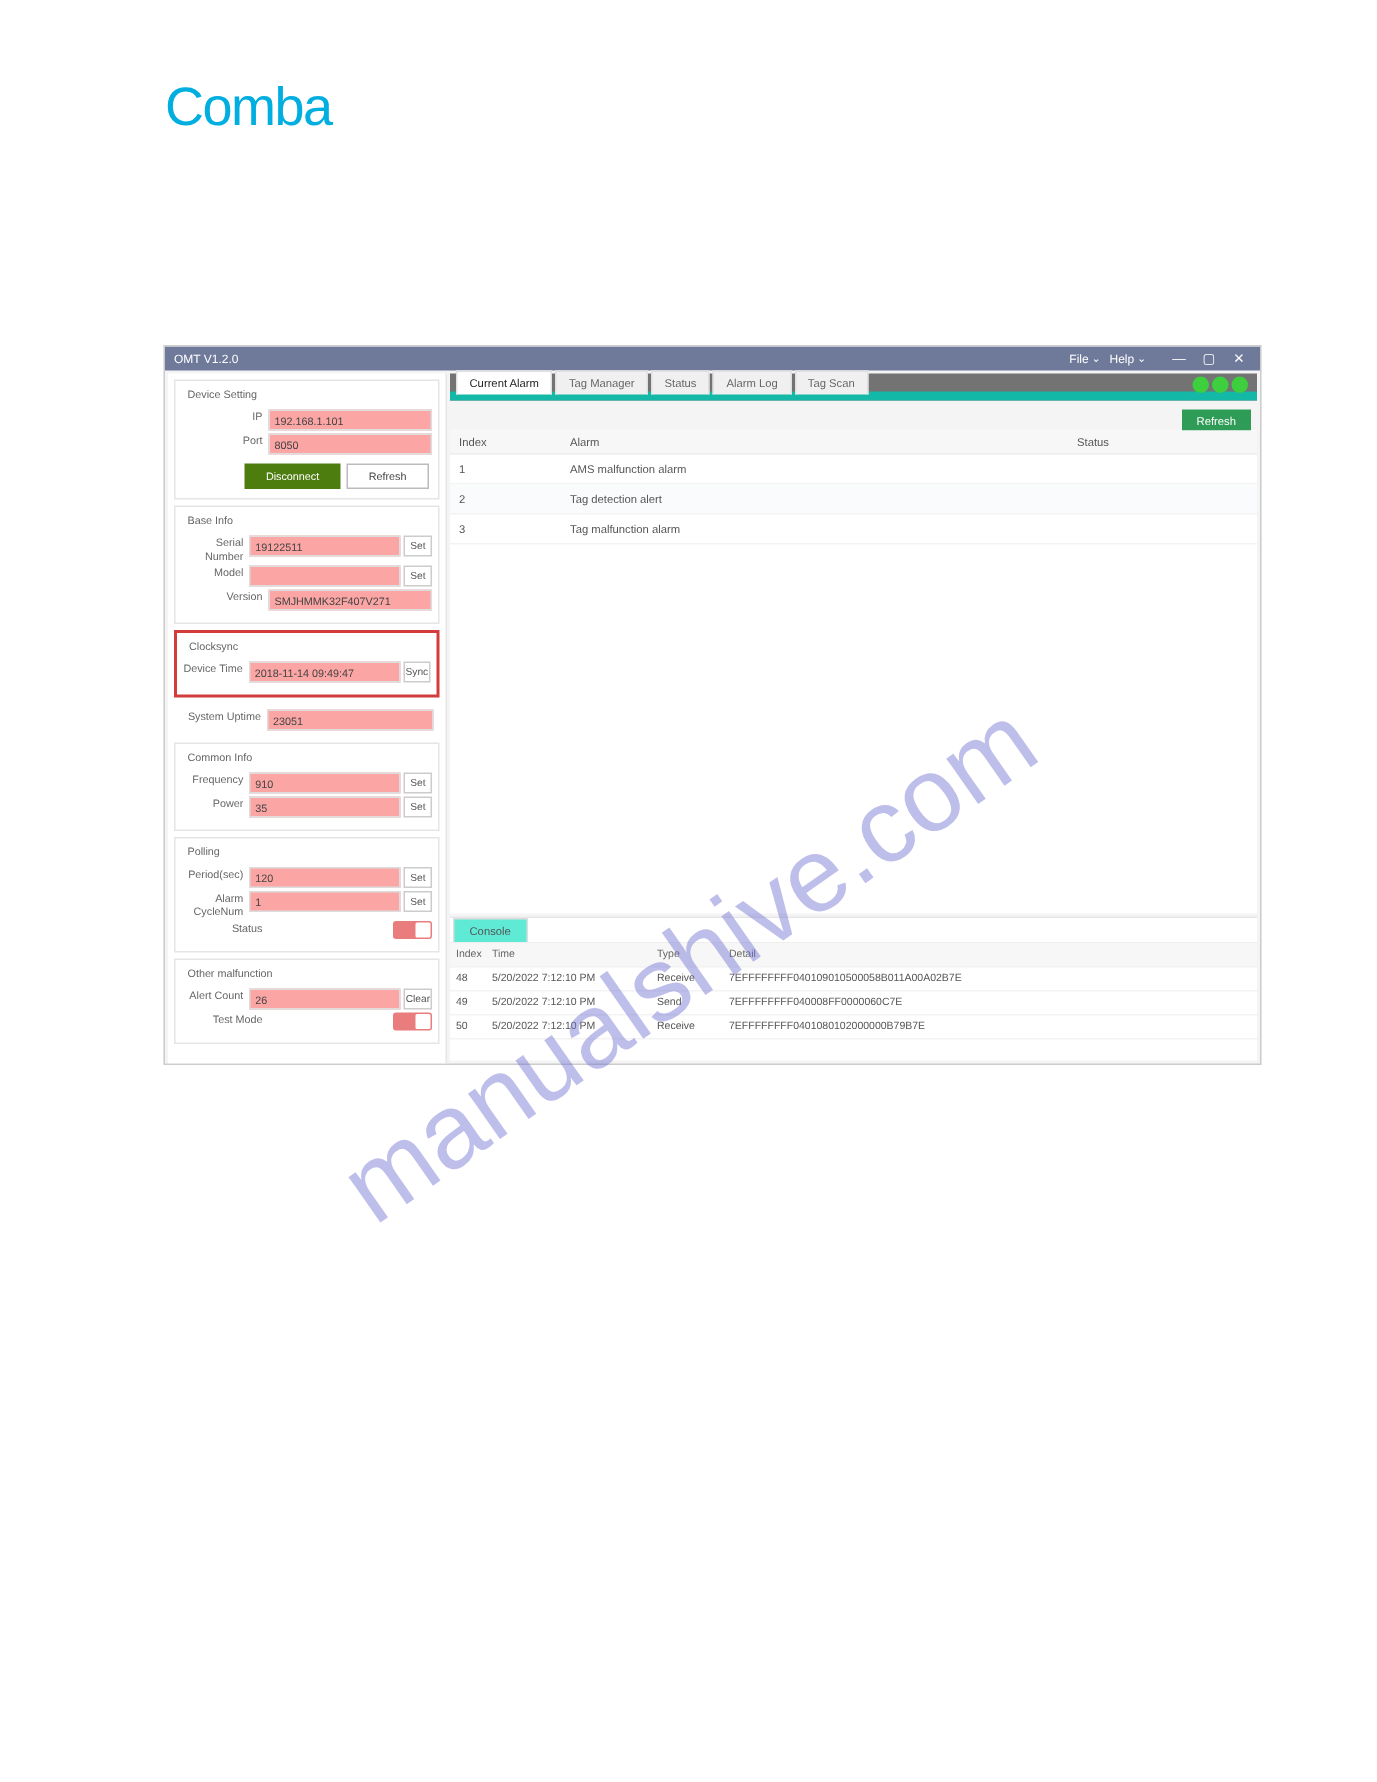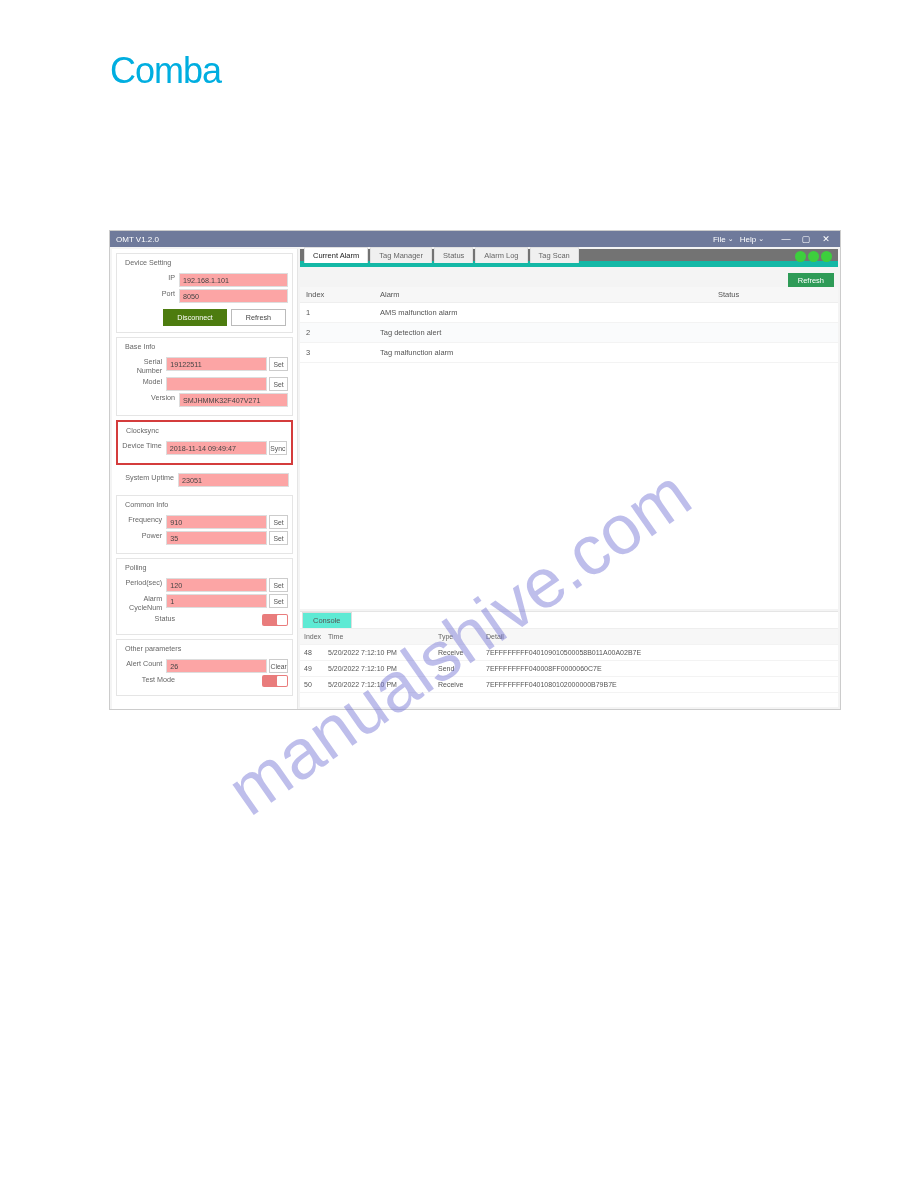--- a/index.html
+++ b/index.html
@@ -195,21 +195,21 @@
         <button class="side">Set</button>
       </div>
       <div class="row">
         <label>Status</label>
         <span style="flex:1"></span>
         <span class="toggle"></span>
       </div>
     </div>
 
     <div class="group">
-      <div class="group-title">Other parameters</div>
+      <div class="group-title">Other malfunction</div>
       <div class="row">
         <label>Alert Count</label>
         <input type="text" value="26" style="">
         <button class="side">Clear</button>
       </div>
       <div class="row">
         <label>Test Mode</label>
         <span style="flex:1"></span>
         <span class="toggle"></span>
       </div>

